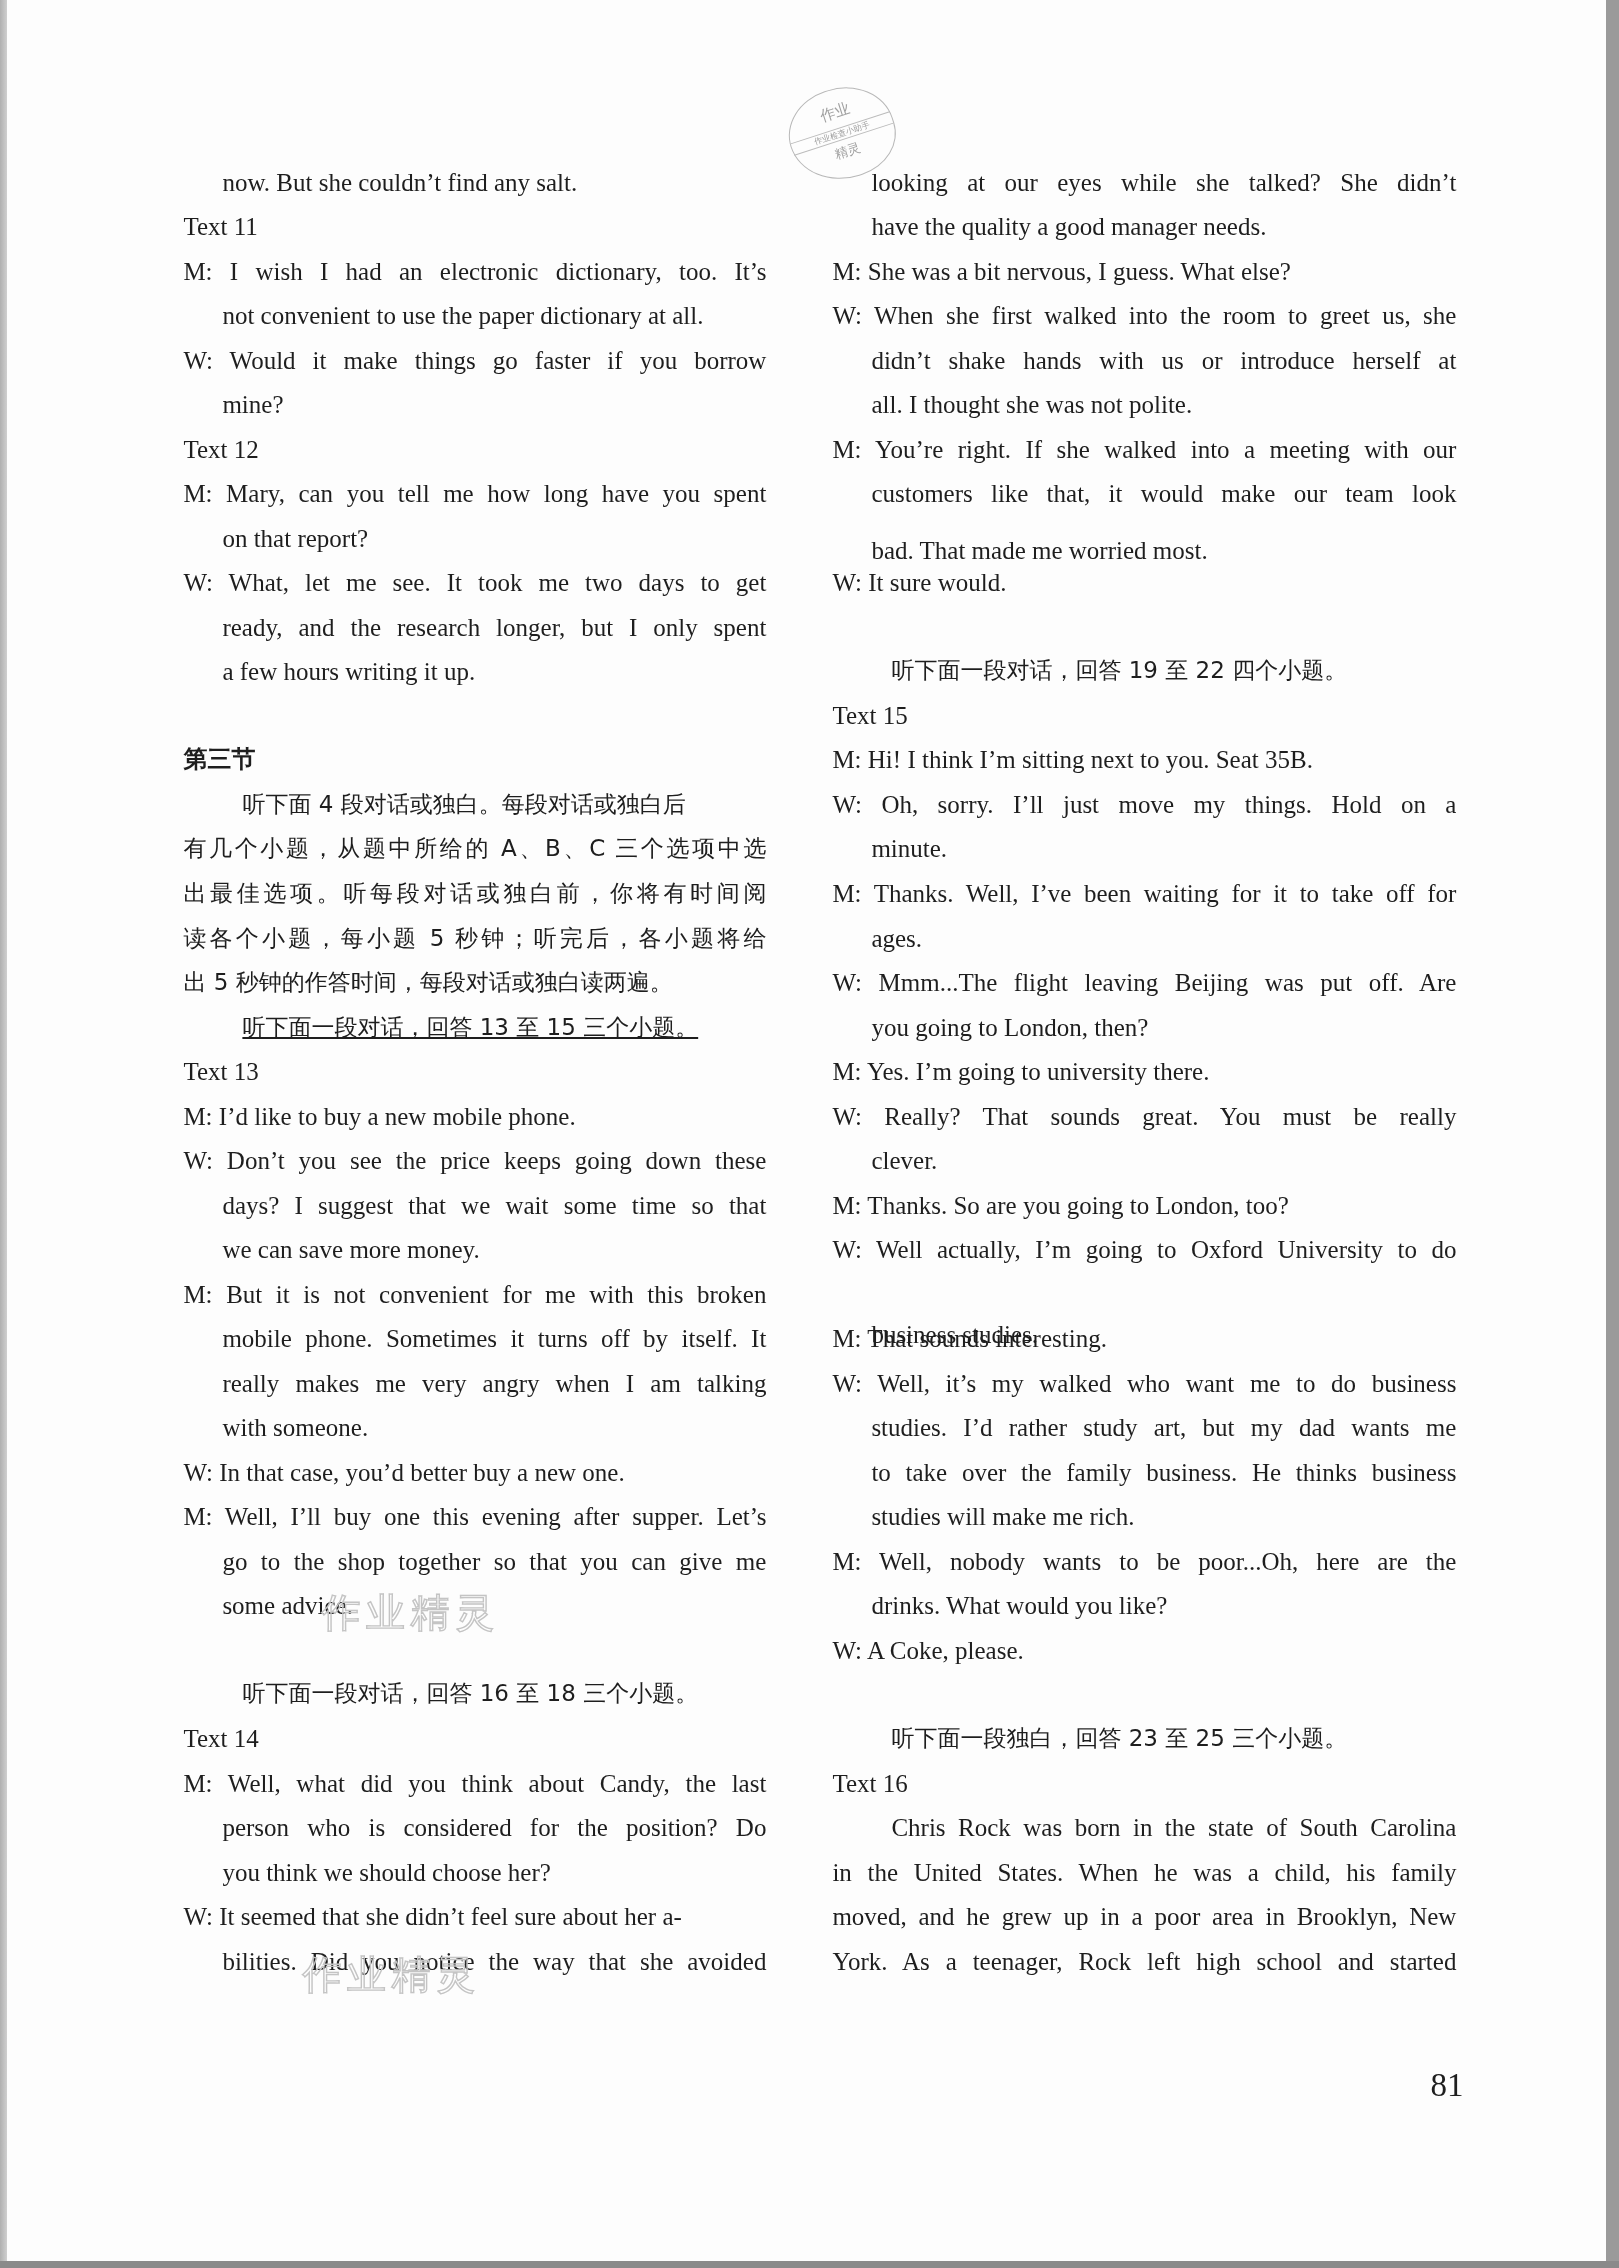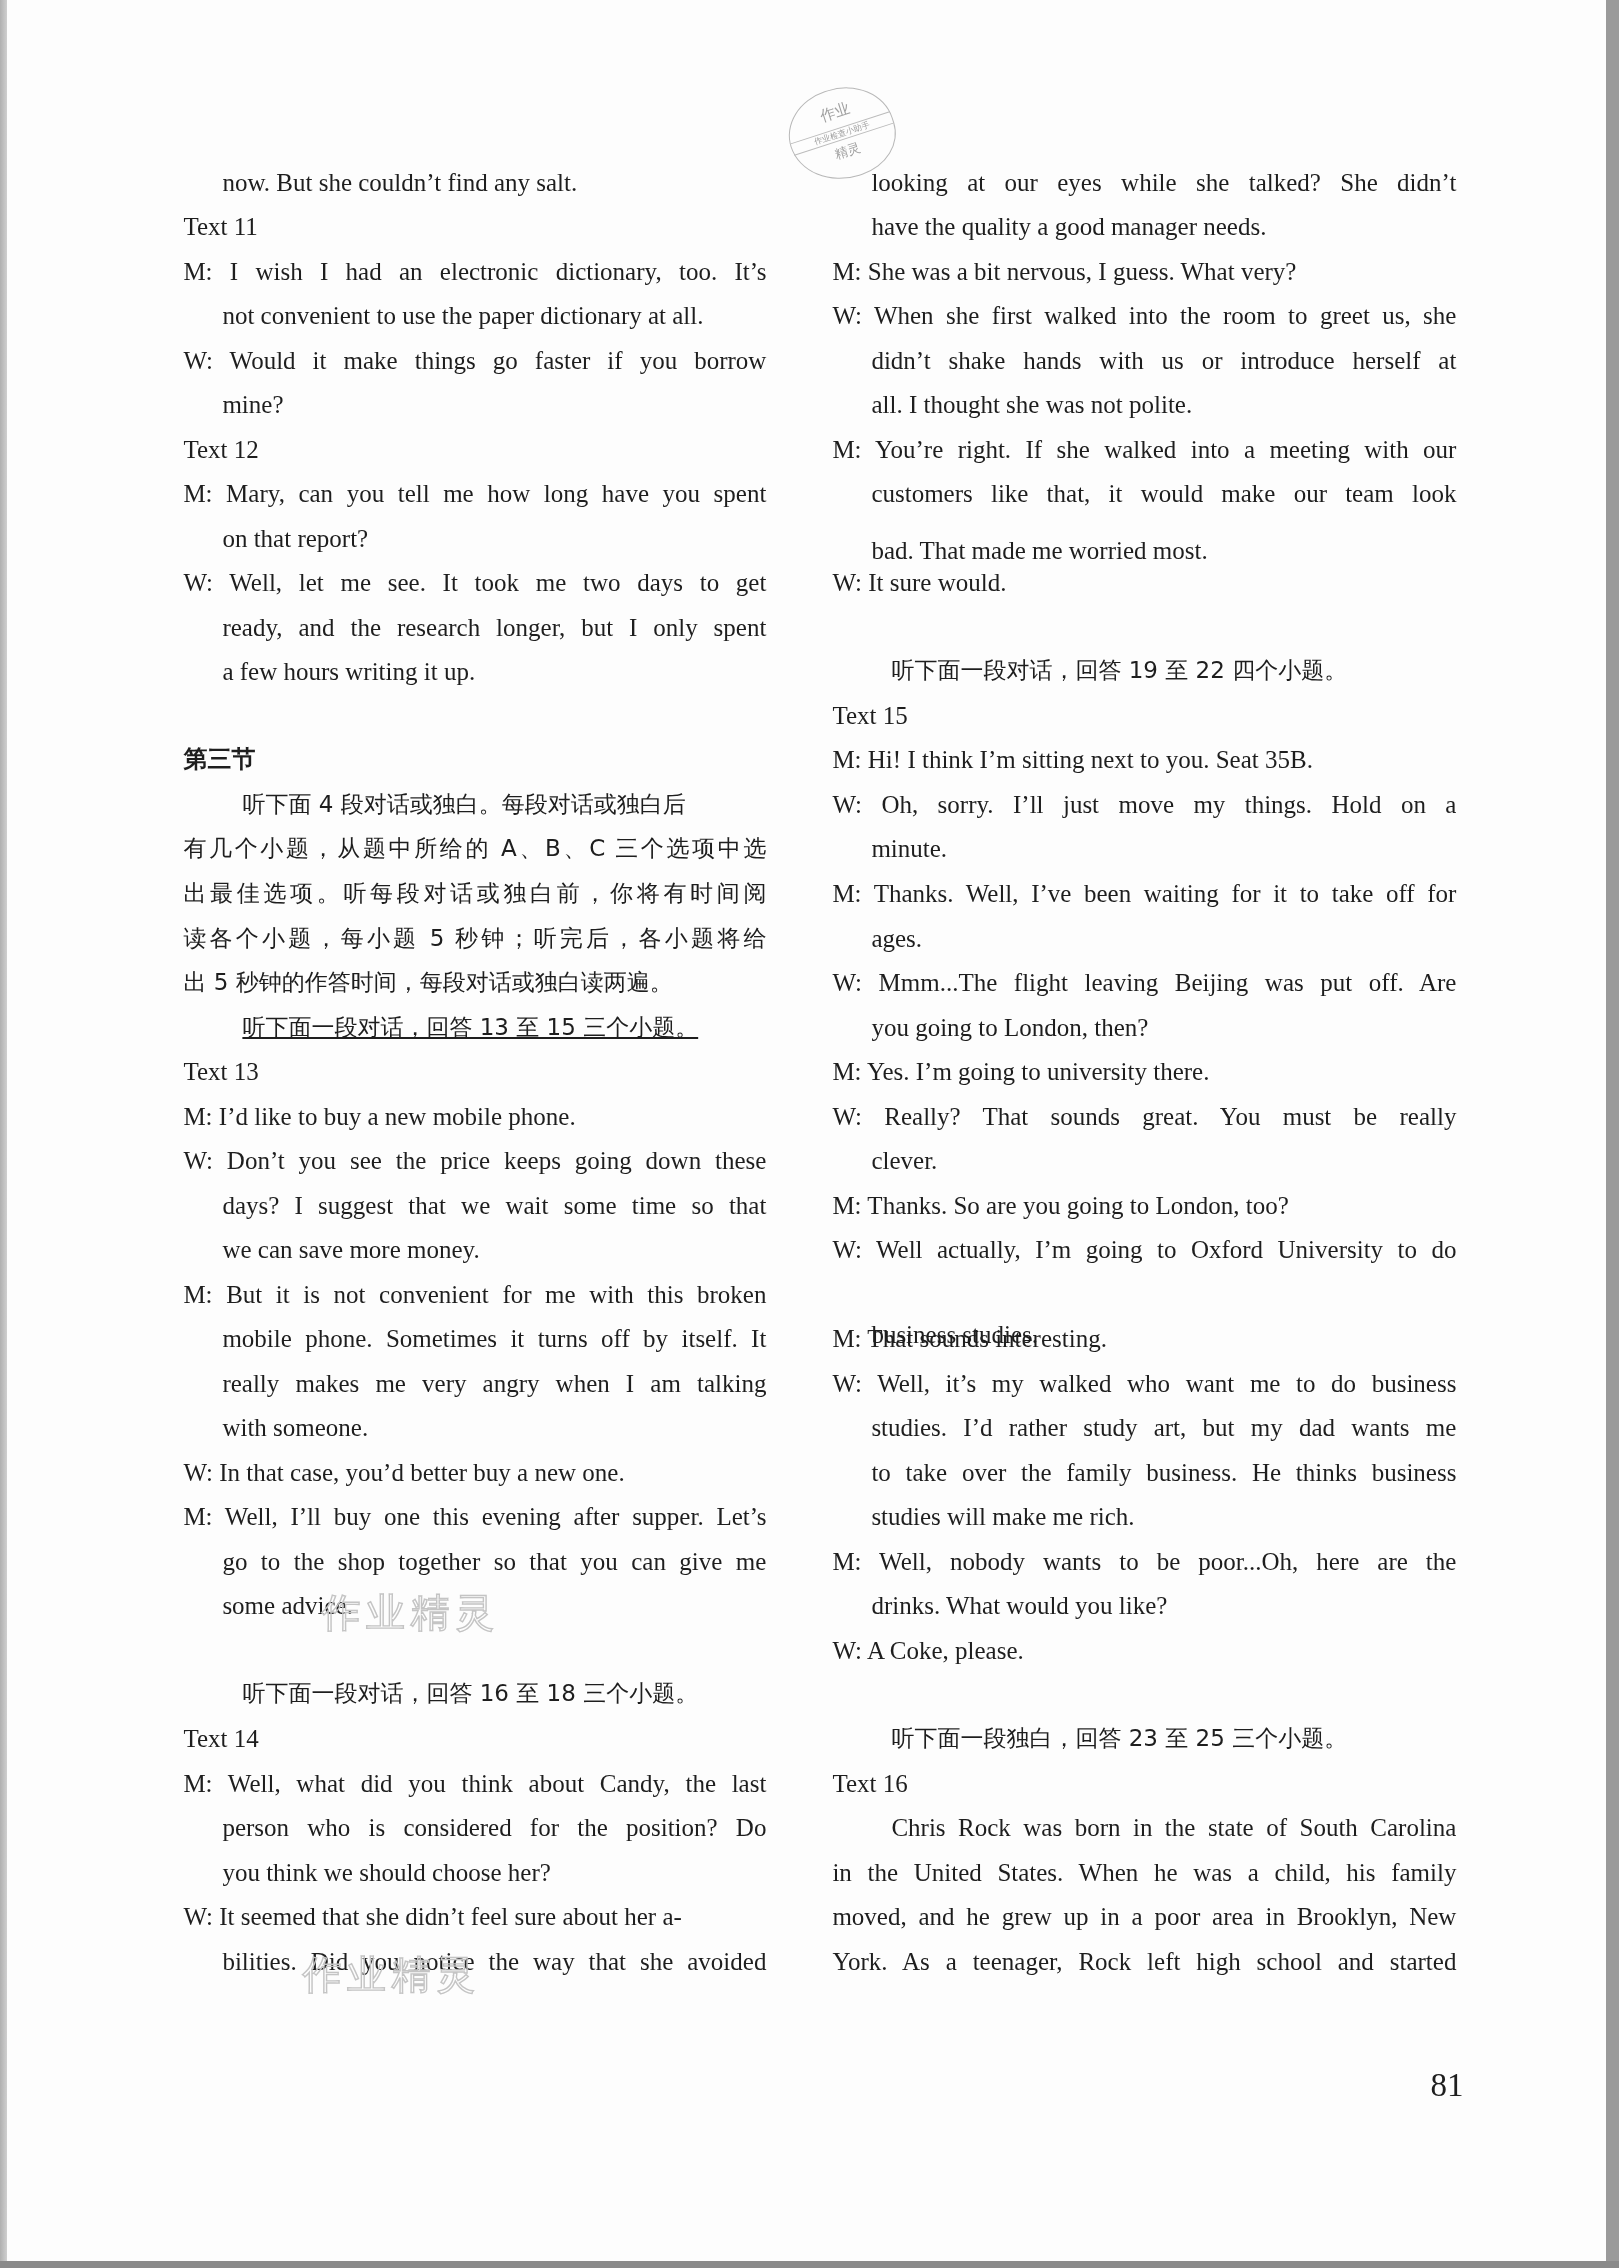--- a/index.html
+++ b/index.html
@@ -64,21 +64,21 @@
   <div class="col col-left" id="col-left">
       <div class="line ind" style="top: 160px;">now. But she couldn’t find any salt.</div>
       <div class="line " style="top: 204px;">Text 11</div>
       <div class="line just" style="top: 249px;">M: I wish I had an electronic dictionary, too. It’s</div>
       <div class="line ind" style="top: 293px; font-family: Liberation Serif, serif;">not convenient to use the paper dictionary at all.</div>
       <div class="line just" style="top: 338px;">W: Would it make things go faster if you borrow</div>
       <div class="line ind" style="top: 382px;">mine?</div>
       <div class="line " style="top: 427px;">Text 12</div>
       <div class="line just" style="top: 471px;">M: Mary, can you tell me how long have you spent</div>
       <div class="line ind" style="top: 516px;">on that report?</div>
-      <div class="line just" style="top: 560px;">W: Well, let me see. It took me two days to get</div>
+      <div class="line just" style="top: 560px;">W: What, let me see. It took me two days to get</div>
       <div class="line ind just" style="top: 605px;">ready, and the research longer, but I only spent</div>
       <div class="line ind" style="top: 649px;">a few hours writing it up.</div>
       <div class="line bold" style="top: 737px;">第三节</div>
       <div class="line cn cn-ind" style="top: 782px;">听下面 4 段对话或独白。每段对话或独白后</div>
       <div class="line cn just" style="top: 826px;">有几个小题，从题中所给的 A、B、C 三个选项中选</div>
       <div class="line cn just" style="top: 871px;">出最佳选项。听每段对话或独白前，你将有时间阅</div>
       <div class="line cn just" style="top: 916px;">读各个小题，每小题 5 秒钟；听完后，各小题将给</div>
       <div class="line cn" style="top: 960px;">出 5 秒钟的作答时间，每段对话或独白读两遍。</div>
       <div class="line cn cn-ind" style="top: 1005px; text-decoration: underline;">听下面一段对话，回答 13 至 15 三个小题。</div>
       <div class="line " style="top: 1049px;">Text 13</div>
@@ -98,21 +98,21 @@
       <div class="line " style="top: 1716px;">Text 14</div>
       <div class="line just" style="top: 1761px;">M: Well, what did you think about Candy, the last</div>
       <div class="line ind just" style="top: 1805px;">person who is considered for the position? Do</div>
       <div class="line ind" style="top: 1850px;">you think we should choose her?</div>
       <div class="line " style="top: 1894px;">W: It seemed that she didn’t feel sure about her a-</div>
       <div class="line ind just" style="top: 1939px;">bilities. Did you notice the way that she avoided</div>
     </div>
   <div class="col col-right" id="col-right">
       <div class="line ind just" style="top: 160px;">looking at our eyes while she talked? She didn’t</div>
       <div class="line ind" style="top: 204px;">have the quality a good manager needs.</div>
-      <div class="line " style="top: 249px;">M: She was a bit nervous, I guess. What very?</div>
+      <div class="line " style="top: 249px;">M: She was a bit nervous, I guess. What else?</div>
       <div class="line just" style="top: 293px;">W: When she first walked into the room to greet us, she</div>
       <div class="line ind just" style="top: 338px;">didn’t shake hands with us or introduce herself at</div>
       <div class="line ind" style="top: 382px;">all. I thought she was not polite.</div>
       <div class="line just" style="top: 427px;">M: You’re right. If she walked into a meeting with our</div>
       <div class="line ind just" style="top: 471px;">customers like that, it would make our team look</div>
       <div class="line ind" style="top: 528px;">bad. That made me worried most.</div>
       <div class="line " style="top: 560px;">W: It sure would.</div>
       <div class="line cn cn-ind" style="top: 648px;">听下面一段对话，回答 19 至 22 四个小题。</div>
       <div class="line " style="top: 693px;">Text 15</div>
       <div class="line " style="top: 737px;">M: Hi! I think I’m sitting next to you. Seat 35B.</div>

